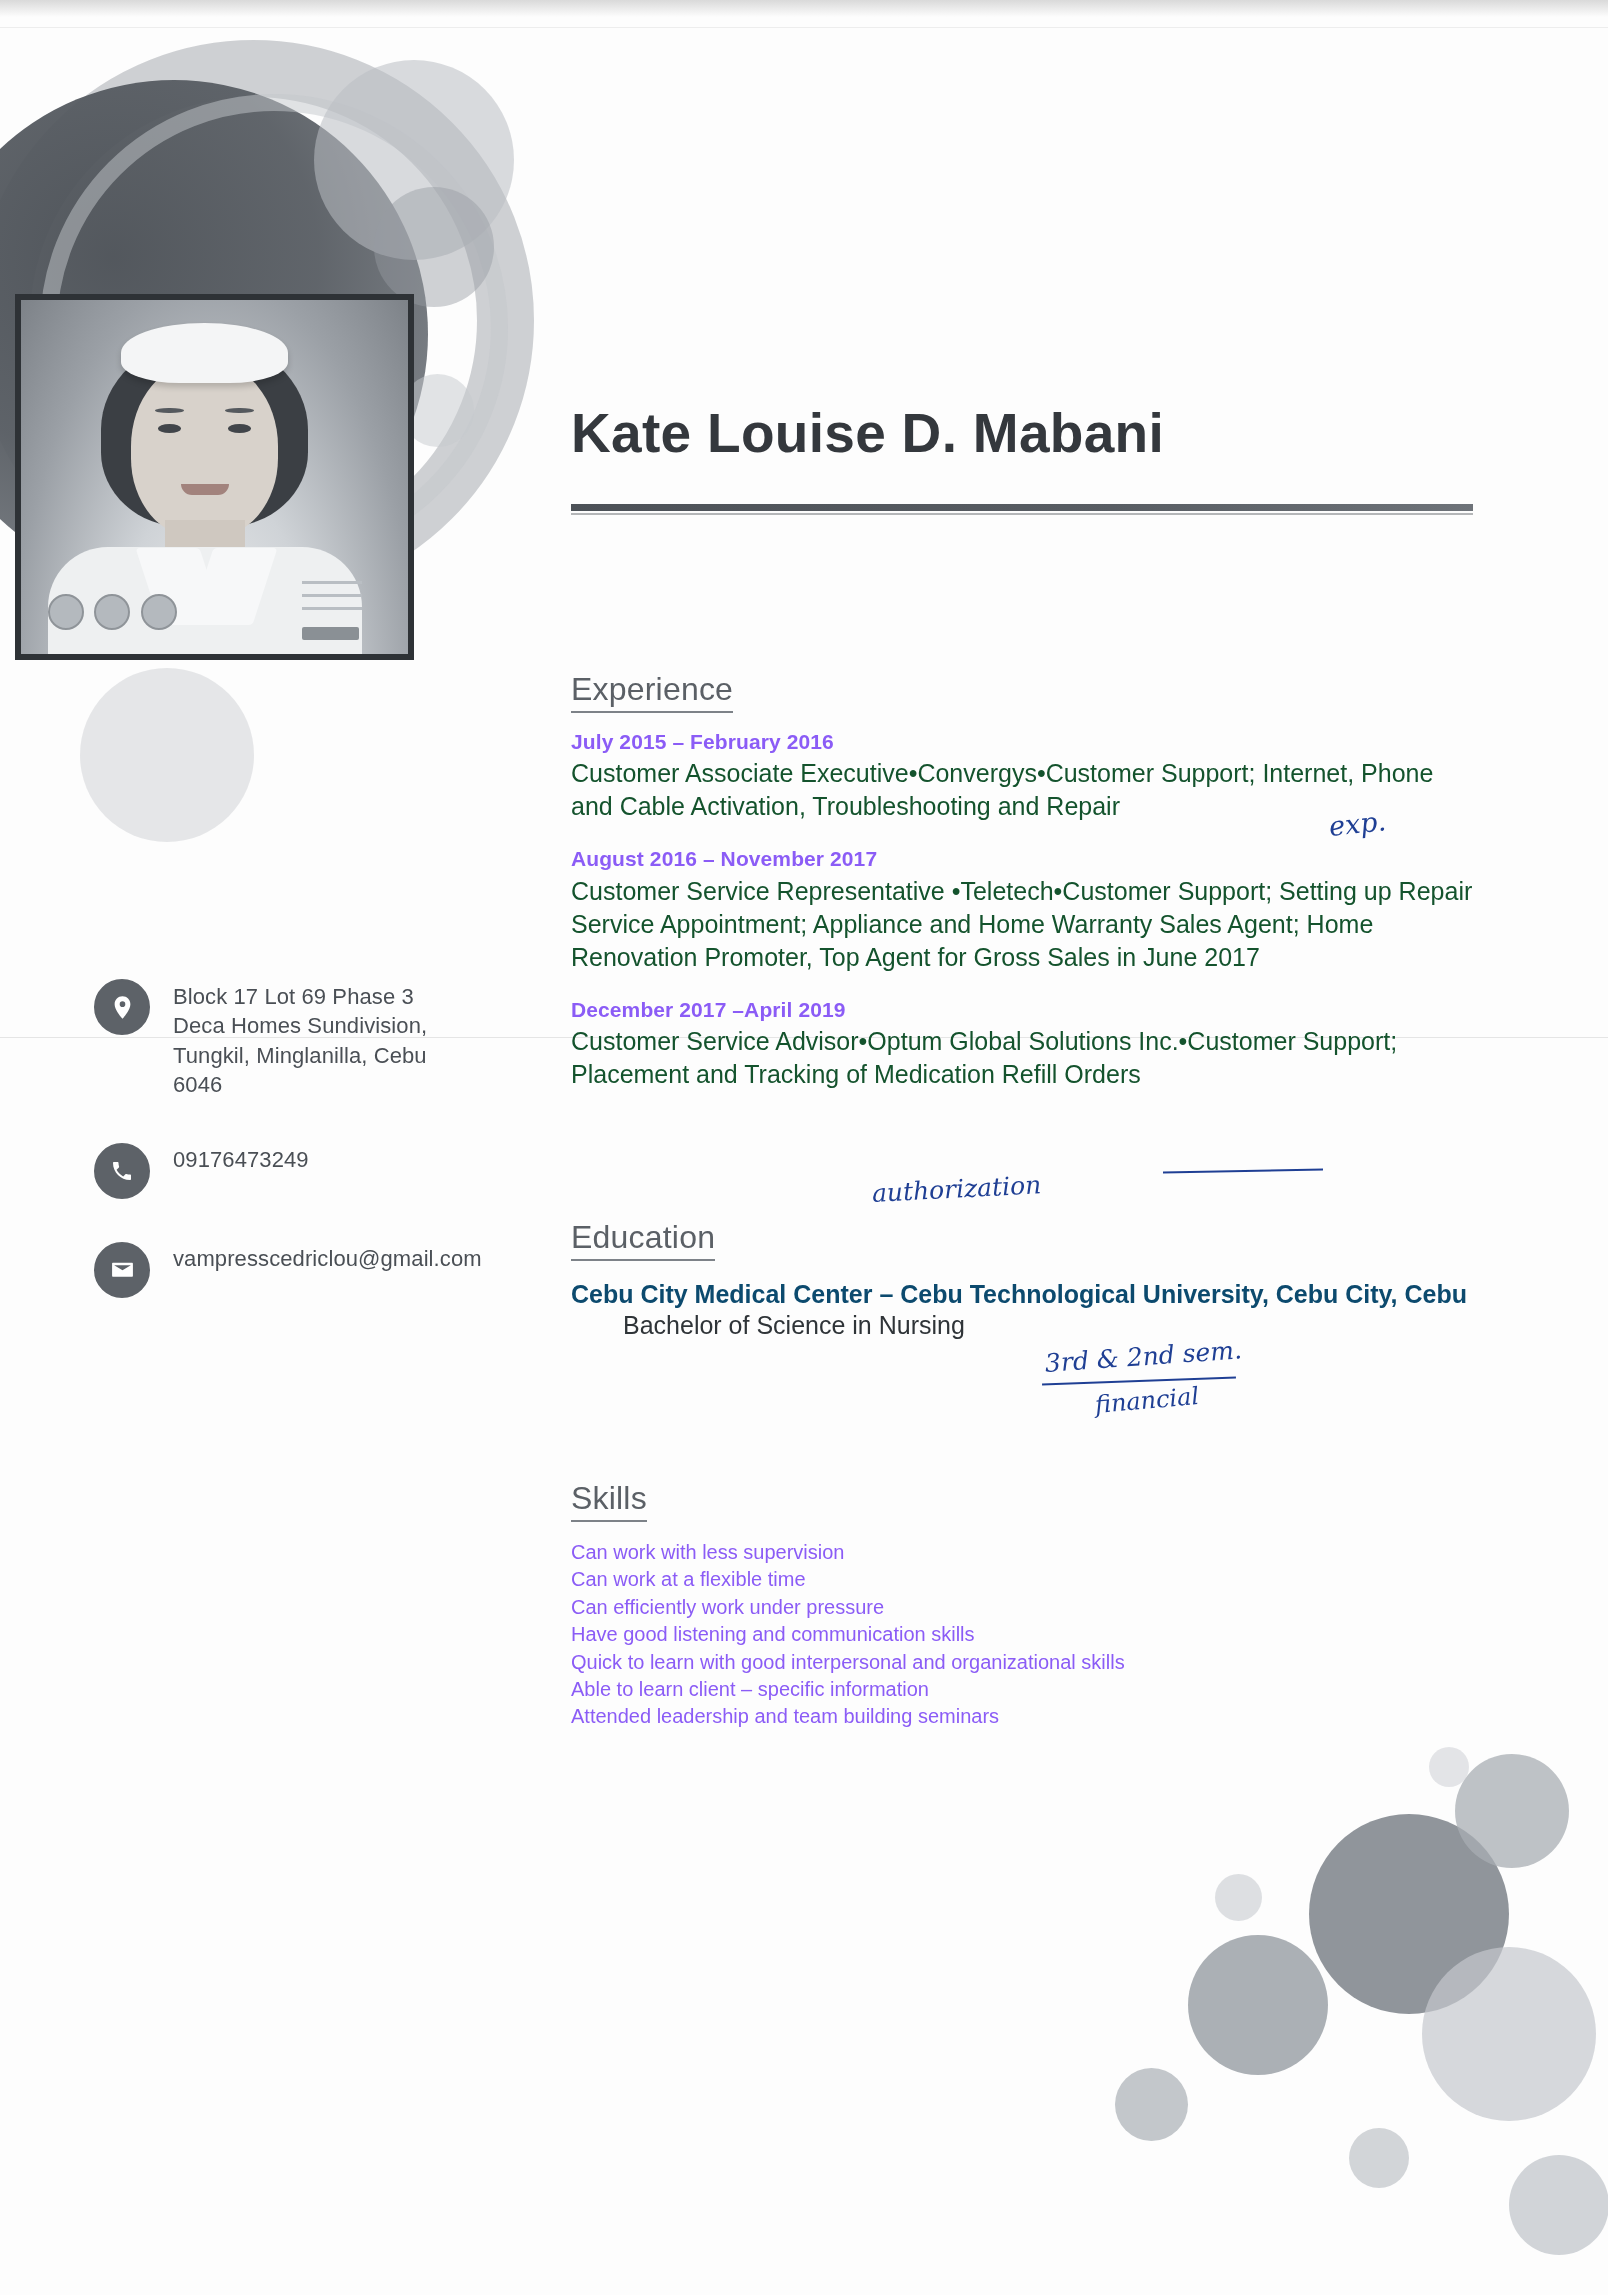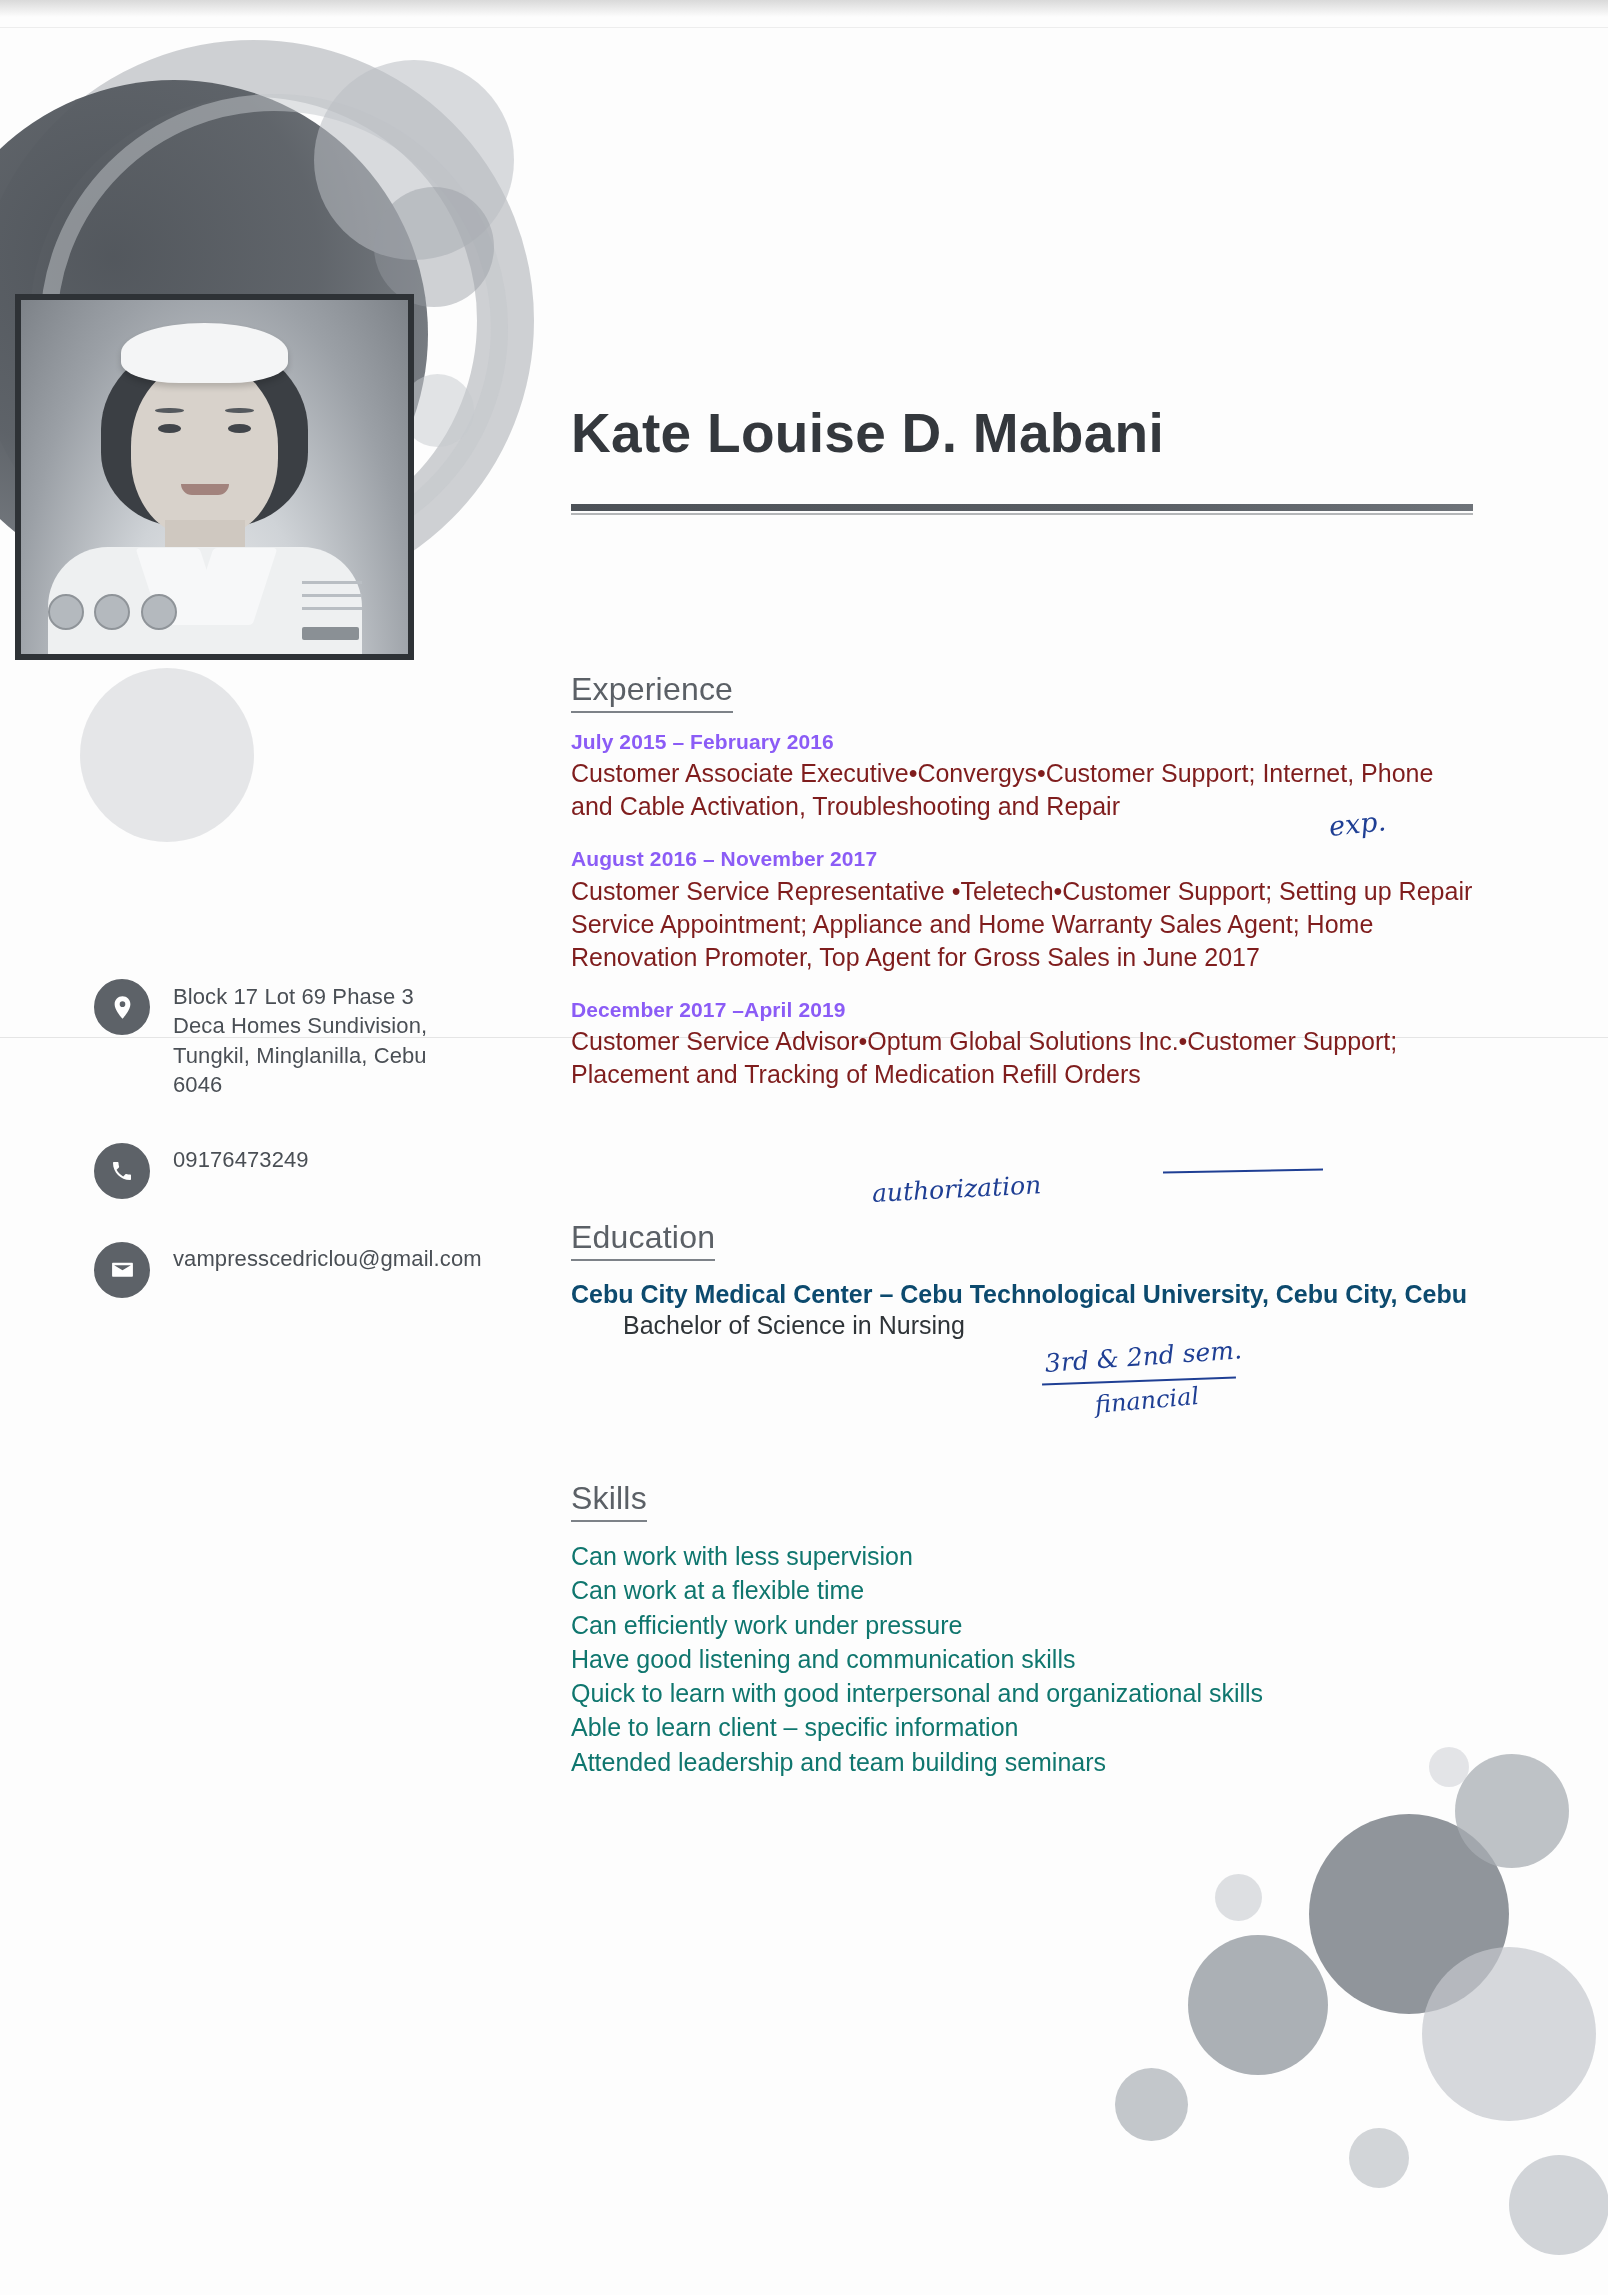--- a/index.html
+++ b/index.html
@@ -247,38 +247,38 @@
   .job-date {
     font-size: 21px;
     font-weight: 700;
     color: #8b5cf6;
     margin-bottom: 3.3px;
     letter-spacing: 0.1px;
   }
   .job-desc {
     font-size: 25px;
     line-height: 1.32;
-    color: #7f1d1d;
+    color: #14532d;
   }
   .edu-head {
     font-size: 25px;
     font-weight: 700;
     color: #0c4a6e;
     line-height: 1.3;
   }
   .edu-degree {
     font-size: 25px;
     color: #2f3438;
     margin-left: 52px;
     margin-top: 0;
   }
   .skill {
-    font-size: 25px;
+    font-size: 20px;
     line-height: 1.37;
-    color: #0f766e;
+    color: #8b5cf6;
   }
 
   
   .hand {
     position: absolute;
     font-family: "DejaVu Serif", serif;
     font-style: italic;
     color: #1f3f94;
     white-space: nowrap;
     transform-origin: left center;

